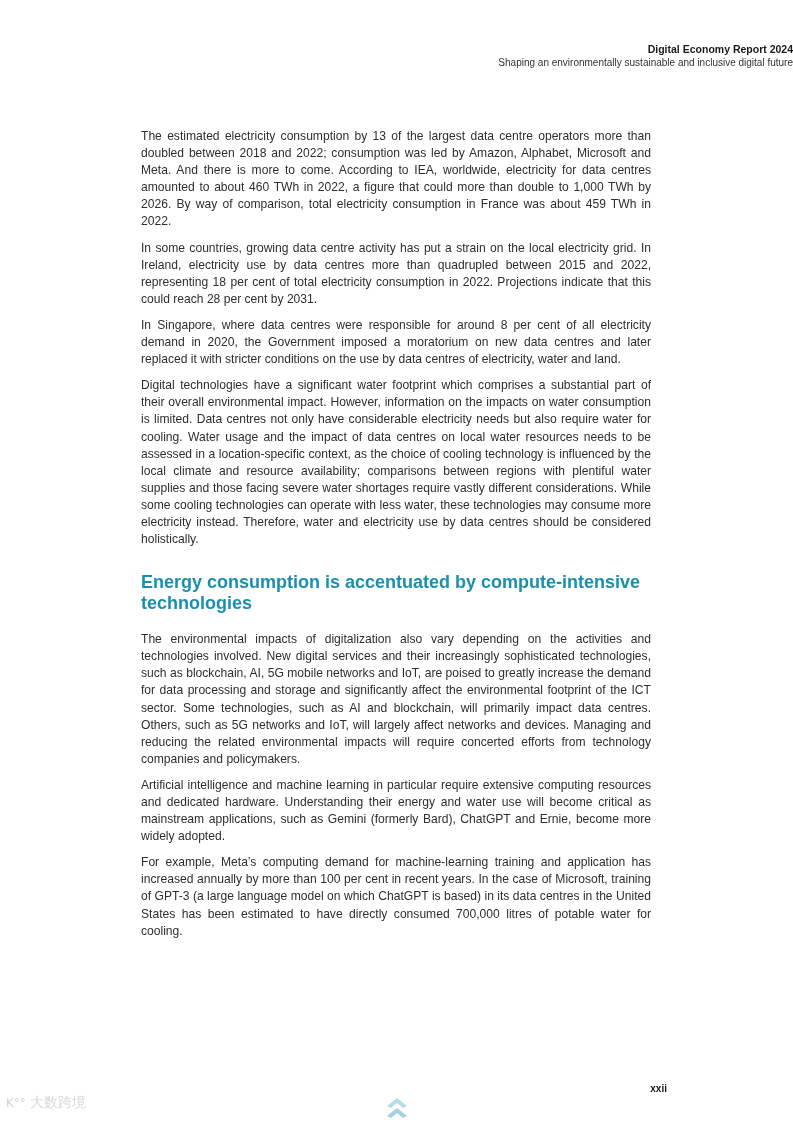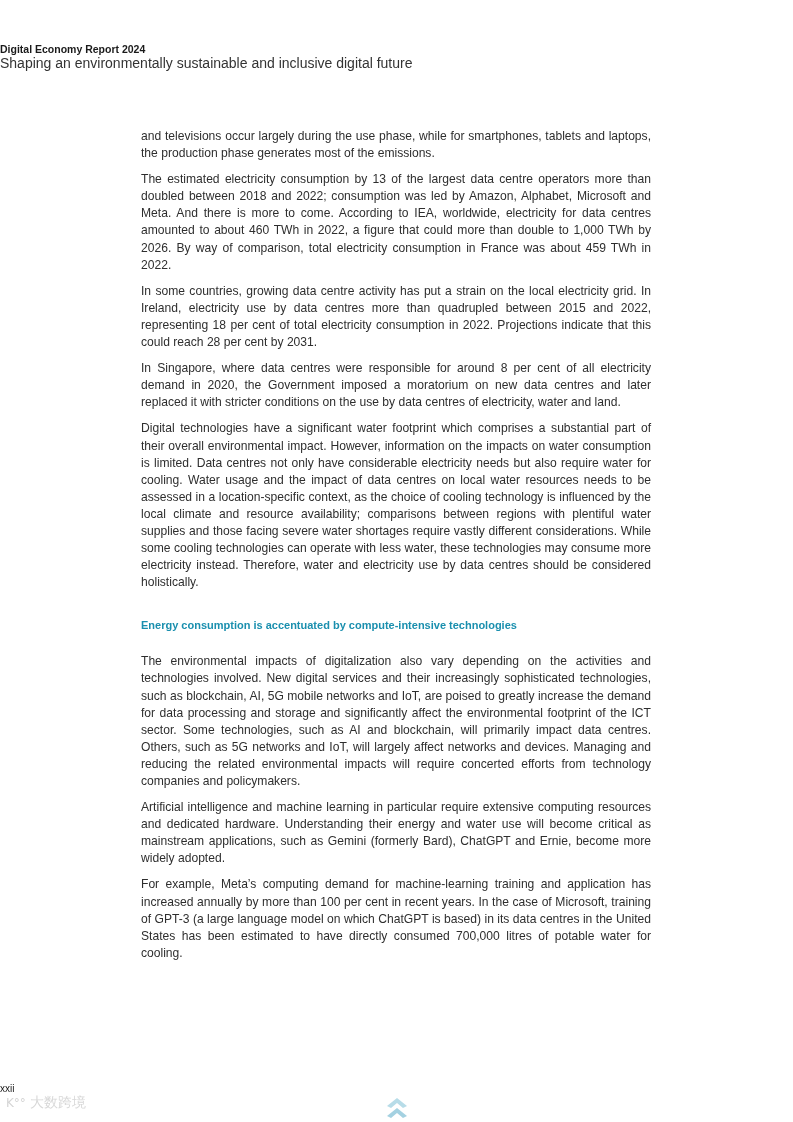--- a/index.html
+++ b/index.html
@@ -1,40 +1,39 @@
 <!DOCTYPE html>
 <html><head>
 <meta charset="utf-8">
 <style>
   html, body { margin: 0; padding: 0; background: #ffffff; }
   body { width: 793px; height: 1122px; position: relative; overflow: hidden;
          font-family: "Liberation Sans", sans-serif; color: #2a2a2a; }
-  .header { position: absolute; top: 42px; left: 0; width: 793px; text-align: left; }
+  .header { position: absolute; top: 42px; left: 0; width: 793px; text-align: right; }
   .header .title { font-size: 10.5px; font-weight: bold; color: #1a1a1a; line-height: 14px; }
-  .header .subtitle { font-size: 14px; color: #333; line-height: 14px; }
+  .header .subtitle { font-size: 10px; color: #333; line-height: 14px; }
   .content { position: absolute; top: 128px; left: 141px; width: 510px; }
   .content p { margin: 0 0 9px 0; font-size: 12.1px; line-height: 17.1px; text-align: justify; color: #2e2e2e; }
-  .content h2 { margin: 24px 0 17px 0; font-size: 11px; line-height: 21px; font-weight: bold; color: #1a8fae; }
-  .page-number { position: absolute; top: 1083px; left: 0; width: 667px; text-align: left;
-                 font-size: 10px; font-weight: normal; color: #1a1a1a; }
+  .content h2 { margin: 24px 0 17px 0; font-size: 18px; line-height: 21px; font-weight: bold; color: #1a8fae; }
+  .page-number { position: absolute; top: 1083px; left: 0; width: 667px; text-align: right;
+                 font-size: 10px; font-weight: bold; color: #1a1a1a; }
   .up-arrow { position: absolute; top: 1098px; left: 385px; width: 24px; height: 22px; }
   .watermark { position: absolute; top: 1094px; left: 6px; font-size: 14px; color: #d8d8d8;
                display: flex; align-items: center; gap: 4px; }
   .watermark .logo { font-family: "DejaVu Sans", sans-serif; font-size: 12px; color: #d4d4d4; }
 </style>
 </head>
 <body>
 
 <div class="header">
   <div class="title">Digital Economy Report 2024</div>
   <div class="subtitle">Shaping an environmentally sustainable and inclusive digital future</div>
 </div>
 
 <div class="content">
-  <p>and televisions occur largely during the use phase, while for smartphones, tablets and laptops, the production phase generates most of the emissions.</p>
   <p>The estimated electricity consumption by 13 of the largest data centre operators more than doubled between 2018 and 2022; consumption was led by Amazon, Alphabet, Microsoft and Meta. And there is more to come. According to IEA, worldwide, electricity for data centres amounted to about 460 TWh in 2022, a figure that could more than double to 1,000 TWh by 2026. By way of comparison, total electricity consumption in France was about 459 TWh in 2022.</p>
   <p>In some countries, growing data centre activity has put a strain on the local electricity grid. In Ireland, electricity use by data centres more than quadrupled between 2015 and 2022, representing 18 per cent of total electricity consumption in 2022. Projections indicate that this could reach 28 per cent by 2031.</p>
   <p>In Singapore, where data centres were responsible for around 8 per cent of all electricity demand in 2020, the Government imposed a moratorium on new data centres and later replaced it with stricter conditions on the use by data centres of electricity, water and land.</p>
   <p>Digital technologies have a significant water footprint which comprises a substantial part of their overall environmental impact. However, information on the impacts on water consumption is limited. Data centres not only have considerable electricity needs but also require water for cooling. Water usage and the impact of data centres on local water resources needs to be assessed in a location-specific context, as the choice of cooling technology is influenced by the local climate and resource availability; comparisons between regions with plentiful water supplies and those facing severe water shortages require vastly different considerations. While some cooling technologies can operate with less water, these technologies may consume more electricity instead. Therefore, water and electricity use by data centres should be considered holistically.</p>
   <h2>Energy consumption is accentuated by compute-intensive technologies</h2>
   <p>The environmental impacts of digitalization also vary depending on the activities and technologies involved. New digital services and their increasingly sophisticated technologies, such as blockchain, AI, 5G mobile networks and IoT, are poised to greatly increase the demand for data processing and storage and significantly affect the environmental footprint of the ICT sector. Some technologies, such as AI and blockchain, will primarily impact data centres. Others, such as 5G networks and IoT, will largely affect networks and devices. Managing and reducing the related environmental impacts will require concerted efforts from technology companies and policymakers.</p>
   <p>Artificial intelligence and machine learning in particular require extensive computing resources and dedicated hardware. Understanding their energy and water use will become critical as mainstream applications, such as Gemini (formerly Bard), ChatGPT and Ernie, become more widely adopted.</p>
   <p>For example, Meta’s computing demand for machine-learning training and application has increased annually by more than 100 per cent in recent years. In the case of Microsoft, training of GPT-3 (a large language model on which ChatGPT is based) in its data centres in the United States has been estimated to have directly consumed 700,000 litres of potable water for cooling.</p>
 </div>
 

